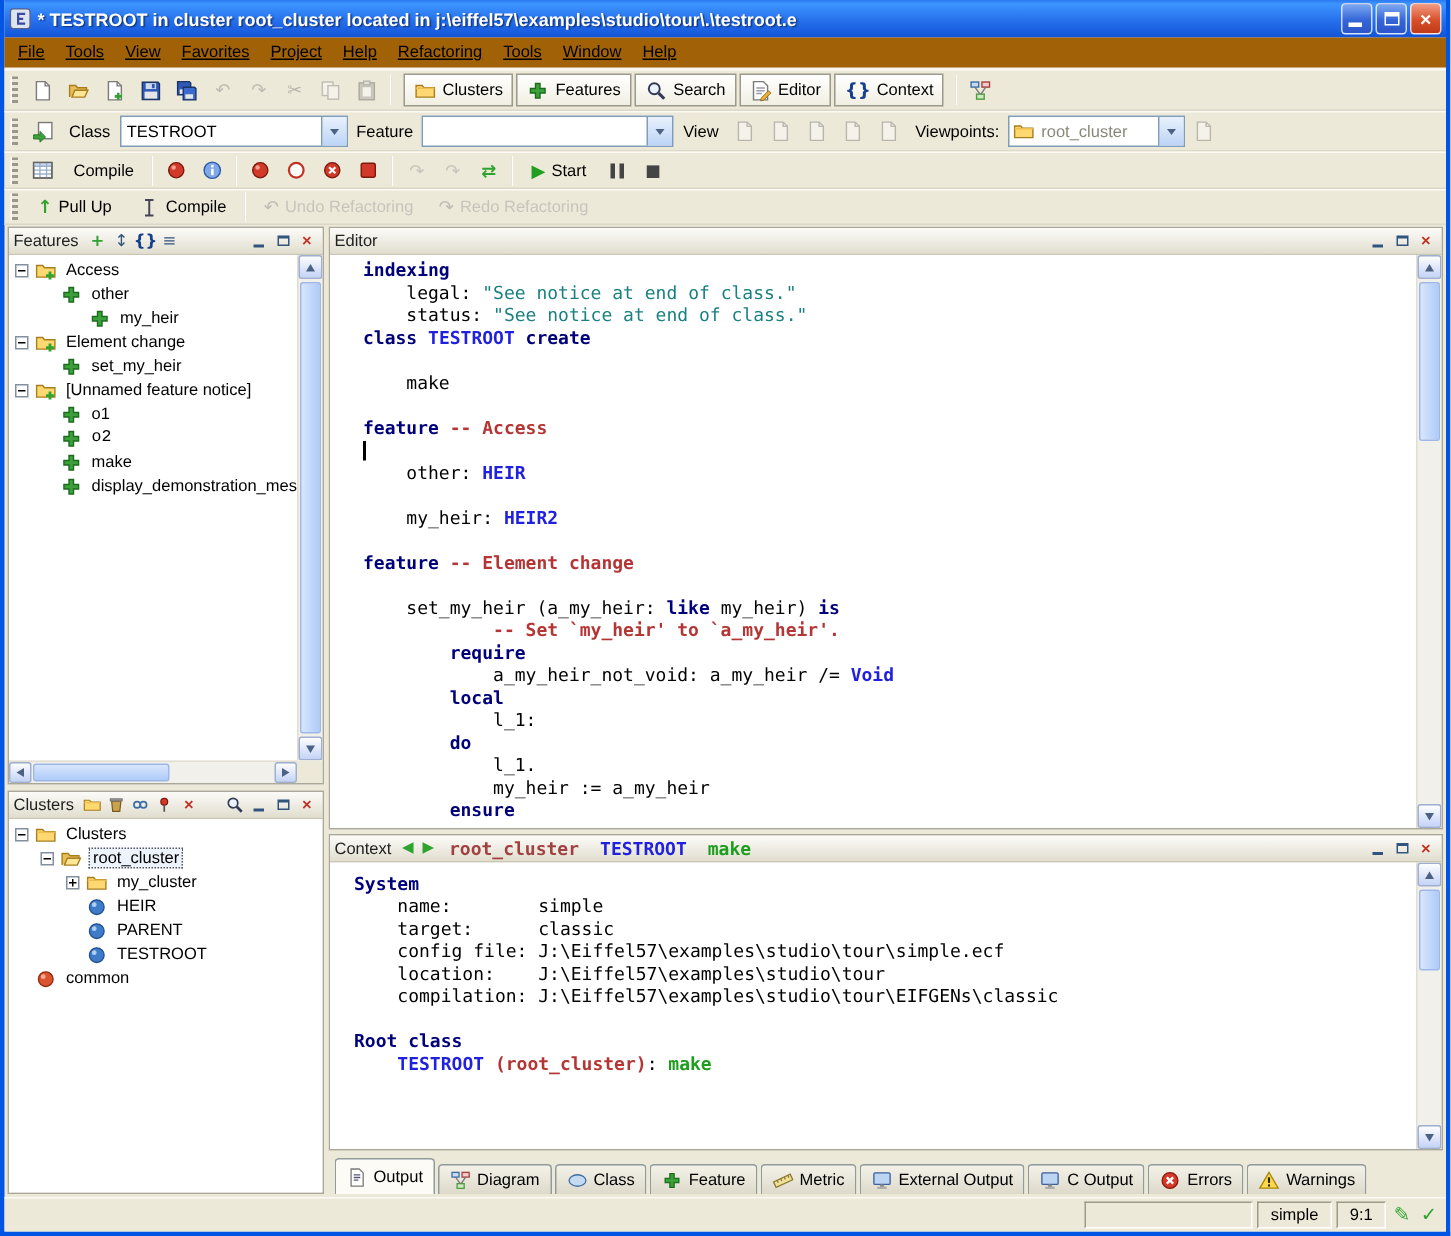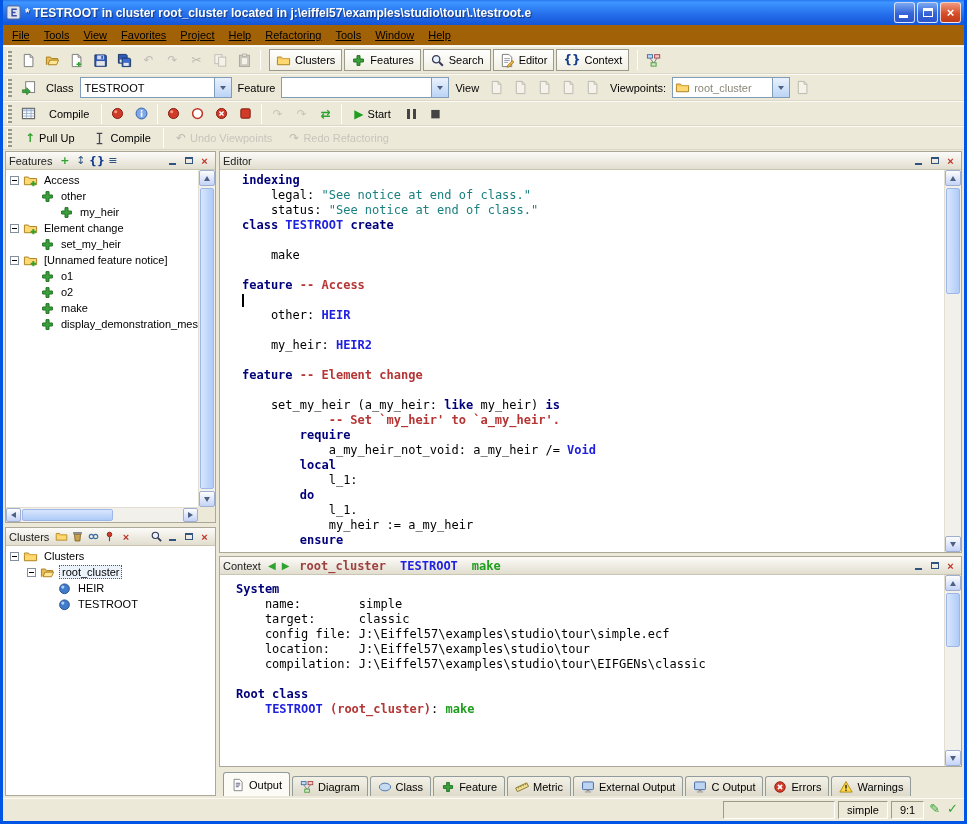--- a/index.html
+++ b/index.html
@@ -111,21 +111,21 @@
   .bc-cluster { color:#A04040; } .bc-class { color:#2020DF; } .bc-feature { color:#1E9E1E; }
 
   
   .tabs { height:26px; flex:none; display:flex; align-items:flex-end; gap:2px; padding:2px 2px 0 4px; background:#ECE9D8; }
   .tab { height:20px; display:flex; align-items:center; gap:4px; padding:0 7px; border:1px solid #919B9C; border-bottom:none;
     border-radius:3px 3px 0 0; background:linear-gradient(#F4F2E8,#DDDACB); white-space:nowrap; }
   .tab.active { height:24px; background:#FCFBF6; }
   .tico { display:inline-flex; } .tico svg { width:14px; height:14px; }
 
   
-  .statusbar { height:23px; flex:none; display:flex; align-items:flex-start; gap:3px; padding:2px 4px 2px 3px; background:#ECE9D8; border-top:1px solid #FBFAF4; }
+  .statusbar { height:23px; flex:none; display:flex; align-items:center; gap:3px; padding:2px 4px 2px 3px; background:#ECE9D8; border-top:1px solid #FBFAF4; }
   .sspacer { flex:1; }
   .scell { height:18px; display:flex; align-items:center; justify-content:center; padding:0 8px;
     border:1px solid; border-color:#9D9A87 #FFFFFF #FFFFFF #9D9A87; font-size:11px; }
   .scell.progress { width:112px; }
   .sico { font-family:"DejaVu Sans",sans-serif; color:#2FA32F; font-size:13px; font-weight:bold; padding:0 2px; }
 </style>
 </head>
 <body>
 
 <div class="window">
@@ -440,21 +440,21 @@
             <path d="M5 2.5h6M5 13.5h6M8 2.5v11" stroke="#445" stroke-width="1.4" fill="none"></path>
           </svg>
         </span>
       <span>Compile</span>
     </span>
     <span class="sep"></span>
     <span class="tbtn labeled dis">
       <span class="ico">
           <span class="glyph" style="color:#7A8898;">↶</span>
         </span>
-      <span class="dis-text">Undo Viewpoints</span>
+      <span class="dis-text">Undo Refactoring</span>
     </span>
     <span class="tbtn labeled dis">
       <span class="ico">
           <span class="glyph" style="color:#7A8898;">↷</span>
         </span>
       <span class="dis-text">Redo Refactoring</span>
     </span>
   </div>
 
   <div class="main">
@@ -548,21 +548,21 @@
               </div>
               <div class="tree-row" style="padding-left: 21px;">
                 <span class="tspacer"></span>
                 <span class="ticon">
                   <svg viewBox="0 0 16 16">
                     <path d="M6.4 2.8h3.2v3.6h3.6v3.2H9.6v3.6H6.4V9.6H2.8V6.4h3.6z" fill="#3BA23B" stroke="#1D6B1D"></path>
                   </svg>
                 </span>
                 <span class="tlabel">o1</span>
               </div>
-              <div class="tree-row" style="padding-left: 21px;">
+              <div class="tree-row" style="padding-left: 21px; font-family: Liberation Mono, monospace;">
                 <span class="tspacer"></span>
                 <span class="ticon">
                   <svg viewBox="0 0 16 16">
                     <path d="M6.4 2.8h3.2v3.6h3.6v3.2H9.6v3.6H6.4V9.6H2.8V6.4h3.6z" fill="#3BA23B" stroke="#1D6B1D"></path>
                   </svg>
                 </span>
                 <span class="tlabel">o2</span>
               </div>
               <div class="tree-row" style="padding-left: 21px;">
                 <span class="tspacer"></span>
@@ -672,38 +672,68 @@
               <span class="expander"></span>
               <span class="ticon">
                 <svg viewBox="0 0 16 16">
                   <path d="M1.5 12.5v-8.2h4.3l1.3 1.6h6.4v1.8" fill="#E9BE5A" stroke="#A87E1C"></path>
                   <path d="M3.2 12.5l2-4.9h9.3l-2.2 4.9z" fill="#FFE695" stroke="#A87E1C"></path>
                 </svg>
               </span>
               <span class="tlabel">root_cluster</span>
             </div>
             <div class="tree-row" style="padding-left: 38px;">
+              <span class="expander plus"></span>
+              <span class="ticon">
+                <svg viewBox="0 0 16 16">
+                  <path d="M1.5 12.5v-8.2h4.3l1.3 1.6h7.4v6.6z" fill="#FFD872" stroke="#A87E1C"></path>
+                  <path d="M1.5 6.2h13" stroke="#EDBE4F" fill="none"></path>
+                </svg>
+              </span>
+              <span class="tlabel">my_cluster</span>
+            </div>
+            <div class="tree-row" style="padding-left: 38px;">
               <span class="tspacer"></span>
               <span class="ticon">
                 <svg viewBox="0 0 16 16">
                   <circle cx="8" cy="8.3" r="5.2" fill="#3E7BCB" stroke="#24518F"></circle>
                   <circle cx="6.2" cy="6.5" r="1.7" fill="#AECFF2"></circle>
                 </svg>
               </span>
               <span class="tlabel">HEIR</span>
             </div>
             <div class="tree-row" style="padding-left: 38px;">
               <span class="tspacer"></span>
               <span class="ticon">
                 <svg viewBox="0 0 16 16">
                   <circle cx="8" cy="8.3" r="5.2" fill="#3E7BCB" stroke="#24518F"></circle>
                   <circle cx="6.2" cy="6.5" r="1.7" fill="#AECFF2"></circle>
                 </svg>
               </span>
+              <span class="tlabel">PARENT</span>
+            </div>
+            <div class="tree-row" style="padding-left: 38px;">
+              <span class="tspacer"></span>
+              <span class="ticon">
+                <svg viewBox="0 0 16 16">
+                  <circle cx="8" cy="8.3" r="5.2" fill="#3E7BCB" stroke="#24518F"></circle>
+                  <circle cx="6.2" cy="6.5" r="1.7" fill="#AECFF2"></circle>
+                </svg>
+              </span>
               <span class="tlabel">TESTROOT</span>
+            </div>
+            <div class="tree-row" style="padding-left: 4px;">
+              <span class="tspacer"></span>
+              <span class="ticon">
+                <svg viewBox="0 0 16 16">
+                  <circle cx="8" cy="8.3" r="5.2" fill="#D9542F" stroke="#93290F"></circle>
+                  <circle cx="6.2" cy="6.5" r="1.7" fill="#F2AB8E"></circle>
+                </svg>
+              </span>
+              <span class="tlabel">common</span>
             </div>
           </div>
       </div>
     </div>
 
     <div class="right-col">
 
       <div class="panel" id="editor-panel">
         <div class="panel-title">
           <span class="ptitle">Editor</span>

